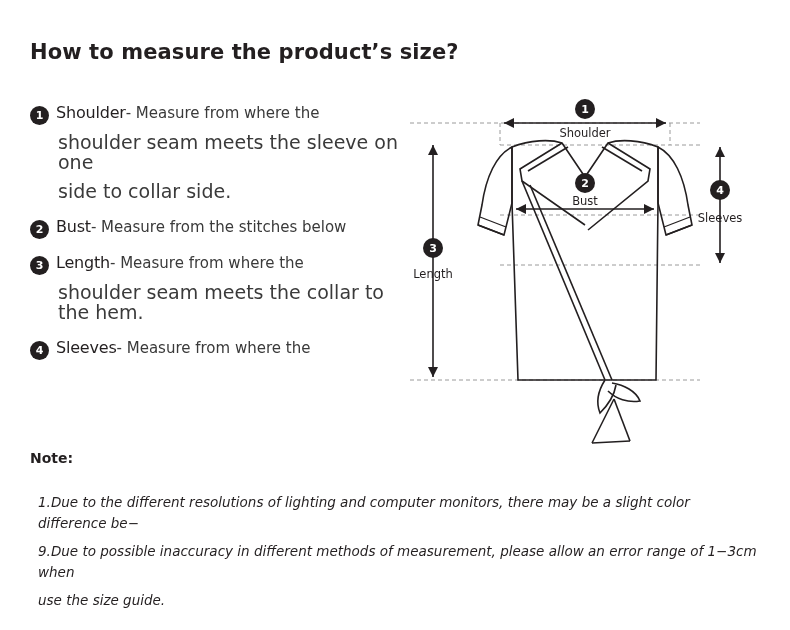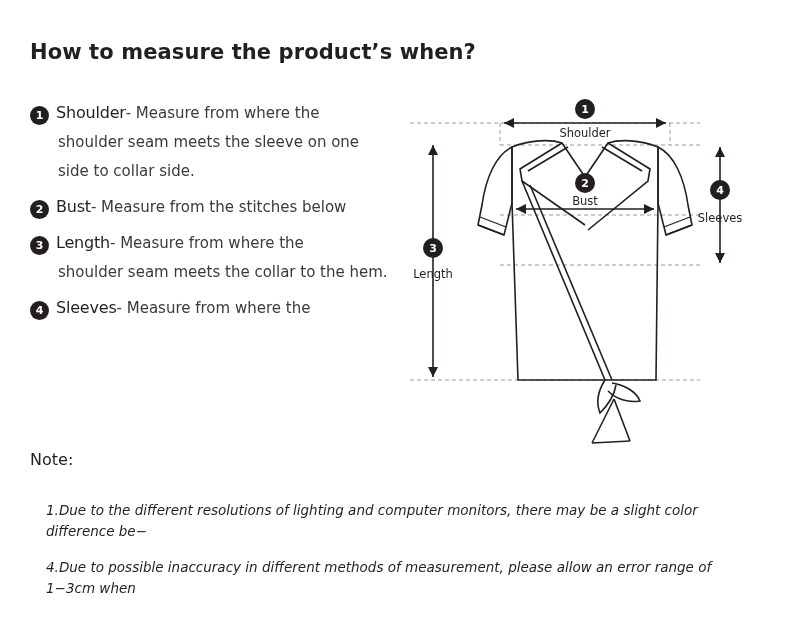--- a/index.html
+++ b/index.html
@@ -59,45 +59,45 @@
   }
   .step-term {
     font-size: 16px;
     letter-spacing: -0.2px;
   }
   .step-desc {
     font-size: 15px;
     color: #3a3a3a;
   }
   .step-line2 {
-    font-size: 15px;
+    font-size: 19px;
     color: #3a3a3a;
     line-height: 20px;
     margin-top: 9px;
     margin-left: 2px;
   }
   .note-title {
     position: absolute;
     left: 30px;
     top: 450px;
-    font-size: 16px;
-    font-weight: normal;
+    font-size: 14px;
+    font-weight: bold;
   }
   .note-body {
     position: absolute;
     left: 30px;
     top: 484px;
     width: 740px;
     font-size: 13.5px;
     font-style: italic;
     line-height: 20.5px;
     color: #231f20;
   }
   .note-body p {
-    margin: 16px;
+    margin: 8px;
   }
   .diagram {
     position: absolute;
     left: 400px;
     top: 85px;
     width: 380px;
     height: 360px;
   }
   .diagram svg {
     display: block;
@@ -112,21 +112,21 @@
     font-size: 11px;
     font-weight: bold;
     fill: #ffffff;
   }
 </style>
 </head>
 <body>
 
 <div class="page">
 
-  <div class="title">How to measure the product’s when?</div>
+  <div class="title">How to measure the product’s size?</div>
 
   <div class="steps">
 
     <div class="step">
       <div class="bullet">1</div>
       <div class="step-line1">
         <span class="step-term">Shoulder</span><span class="step-desc">- Measure from where the</span>
       </div>
       <div class="step-line2">shoulder seam meets the sleeve on one</div>
       <div class="step-line2">side to collar side.</div>
@@ -152,21 +152,22 @@
       <div class="step-line1">
         <span class="step-term">Sleeves</span><span class="step-desc">- Measure from where the</span>
       </div>
     </div>
 
   </div>
 
   <div class="note-title">Note:</div>
   <div class="note-body">
     <p>1.Due to the different resolutions of lighting and computer monitors, there may be a slight color difference be−</p>
-    <p>4.Due to possible inaccuracy in different methods of measurement, please allow an error range of 1−3cm when</p>
+    <p>9.Due to possible inaccuracy in different methods of measurement, please allow an error range of 1−3cm when</p>
+    <p>use the size guide.</p>
   </div>
 
   <div class="diagram">
     <svg width="380" height="360" viewBox="0 0 380 360" xmlns="http://www.w3.org/2000/svg">
 
       <g stroke="#9a9a9a" stroke-width="1" stroke-dasharray="4,3" fill="none">
         <line x1="10" y1="38" x2="300" y2="38"></line>
         <line x1="10" y1="295" x2="300" y2="295"></line>
         <line x1="100" y1="60" x2="300" y2="60"></line>
         <line x1="100" y1="130" x2="300" y2="130"></line>

